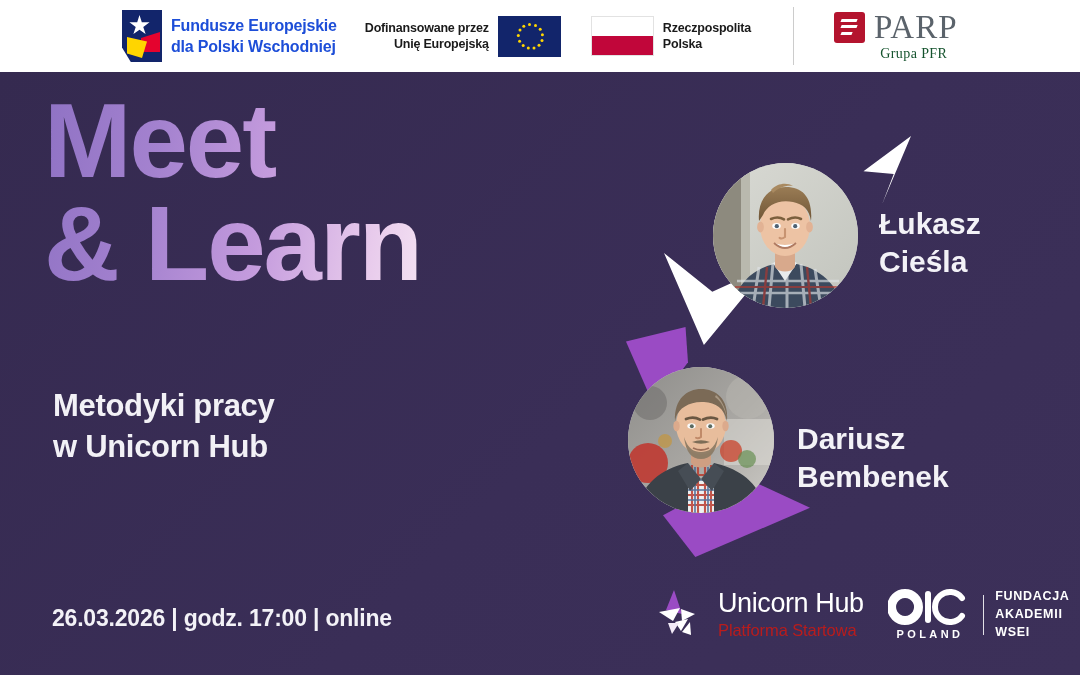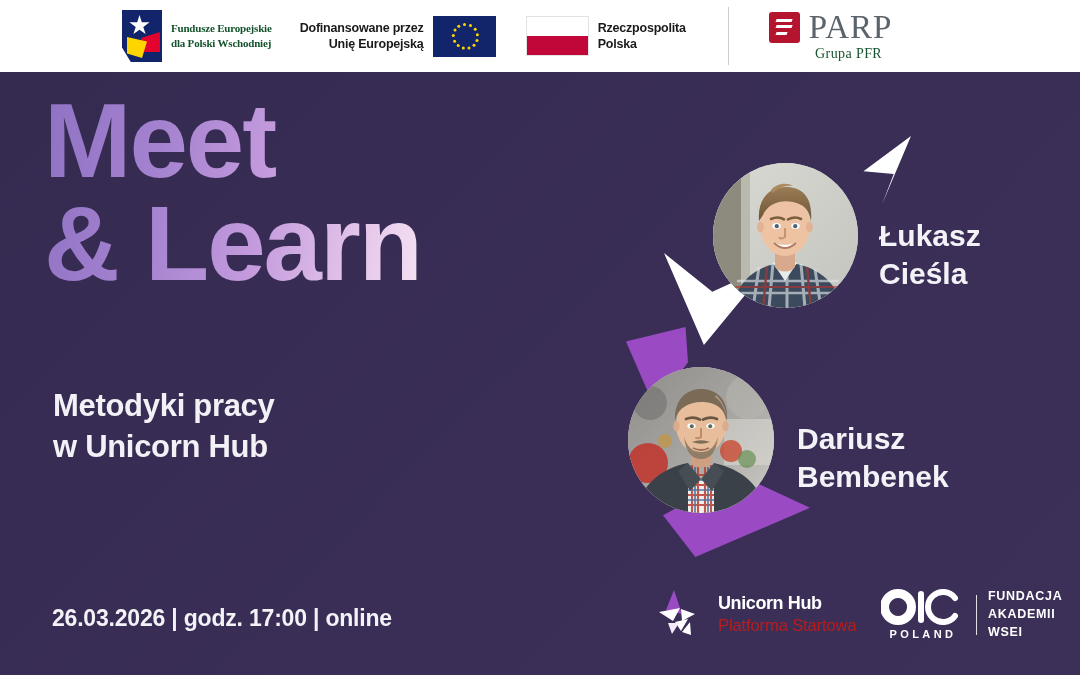--- a/index.html
+++ b/index.html
@@ -42,22 +42,22 @@
     background:#e4032e;
     clip-path:polygon(0 30%, 100% 0, 100% 100%, 0 100%);
   }
   .ef-yellow {
     position:absolute; left:5px; top:27px; width:20px; height:21px;
     background:#ffd500;
     clip-path:polygon(0 0, 100% 22%, 75% 100%, 0 78%);
   }
   .ef-text {
     margin-left:9px;
-    font-size:11px; font-weight:bold; color:#14532d;
-    line-height:1.32; letter-spacing:-0.2px; white-space:nowrap;font-family:Liberation Serif, serif;
+    font-size:16px; font-weight:bold; color:#1d4ed8;
+    line-height:1.32; letter-spacing:-0.2px; white-space:nowrap;
   }
 
   .pl-flag {
     width:63px; height:40px; flex:none;
     border:0.5px solid #e2e2e2;
     display:flex; flex-direction:column;
   }
   .pl-flag i { display:block; height:50%; }
   .pl-white { background:#ffffff; }
   .pl-red { background:#c1063a; }
@@ -167,33 +167,33 @@
     position:absolute; border-radius:50%;
     overflow:hidden; background:#cfcfcf;
   }
   .avatar svg { display:block; }
 
   .sp-name {
     position:absolute;
     font-size:30px; font-weight:bold; color:#f3f2f7;
     line-height:1.28; white-space:pre;
   }
-  .sp1-name { left:879px; top:205px;margin-top:12px; }
+  .sp1-name { left:879px; top:205px; }
   .sp2-name { left:797px; top:420px; }
 
   
   .bottom-logos {
     position:absolute; left:655px; top:588px;
     display:flex; align-items:center;
   }
   .uh { display:flex; align-items:center; }
   .uh-mark { width:54px; height:54px; position:relative; flex:none; }
   .uh-txt { margin-left:9px; }
   .uh-title {
-    font-size:18px; font-weight:bold; color:#ffffff;
+    font-size:27px; font-weight:normal; color:#ffffff;
     line-height:1; letter-spacing:-0.4px;
   }
   .uh-sub {
     font-size:16.5px; color:#b91c1c; line-height:1.25;
     margin-top:3px; letter-spacing:-0.1px;
   }
 
   .oic { display:flex; align-items:center; margin-left:24px; }
   .oic-mark { width:84px; height:54px; position:relative; flex:none; }
   .oic-div { width:1.5px; height:40px; background:#ffffff; opacity:.85; margin:0 11px; flex:none; }

